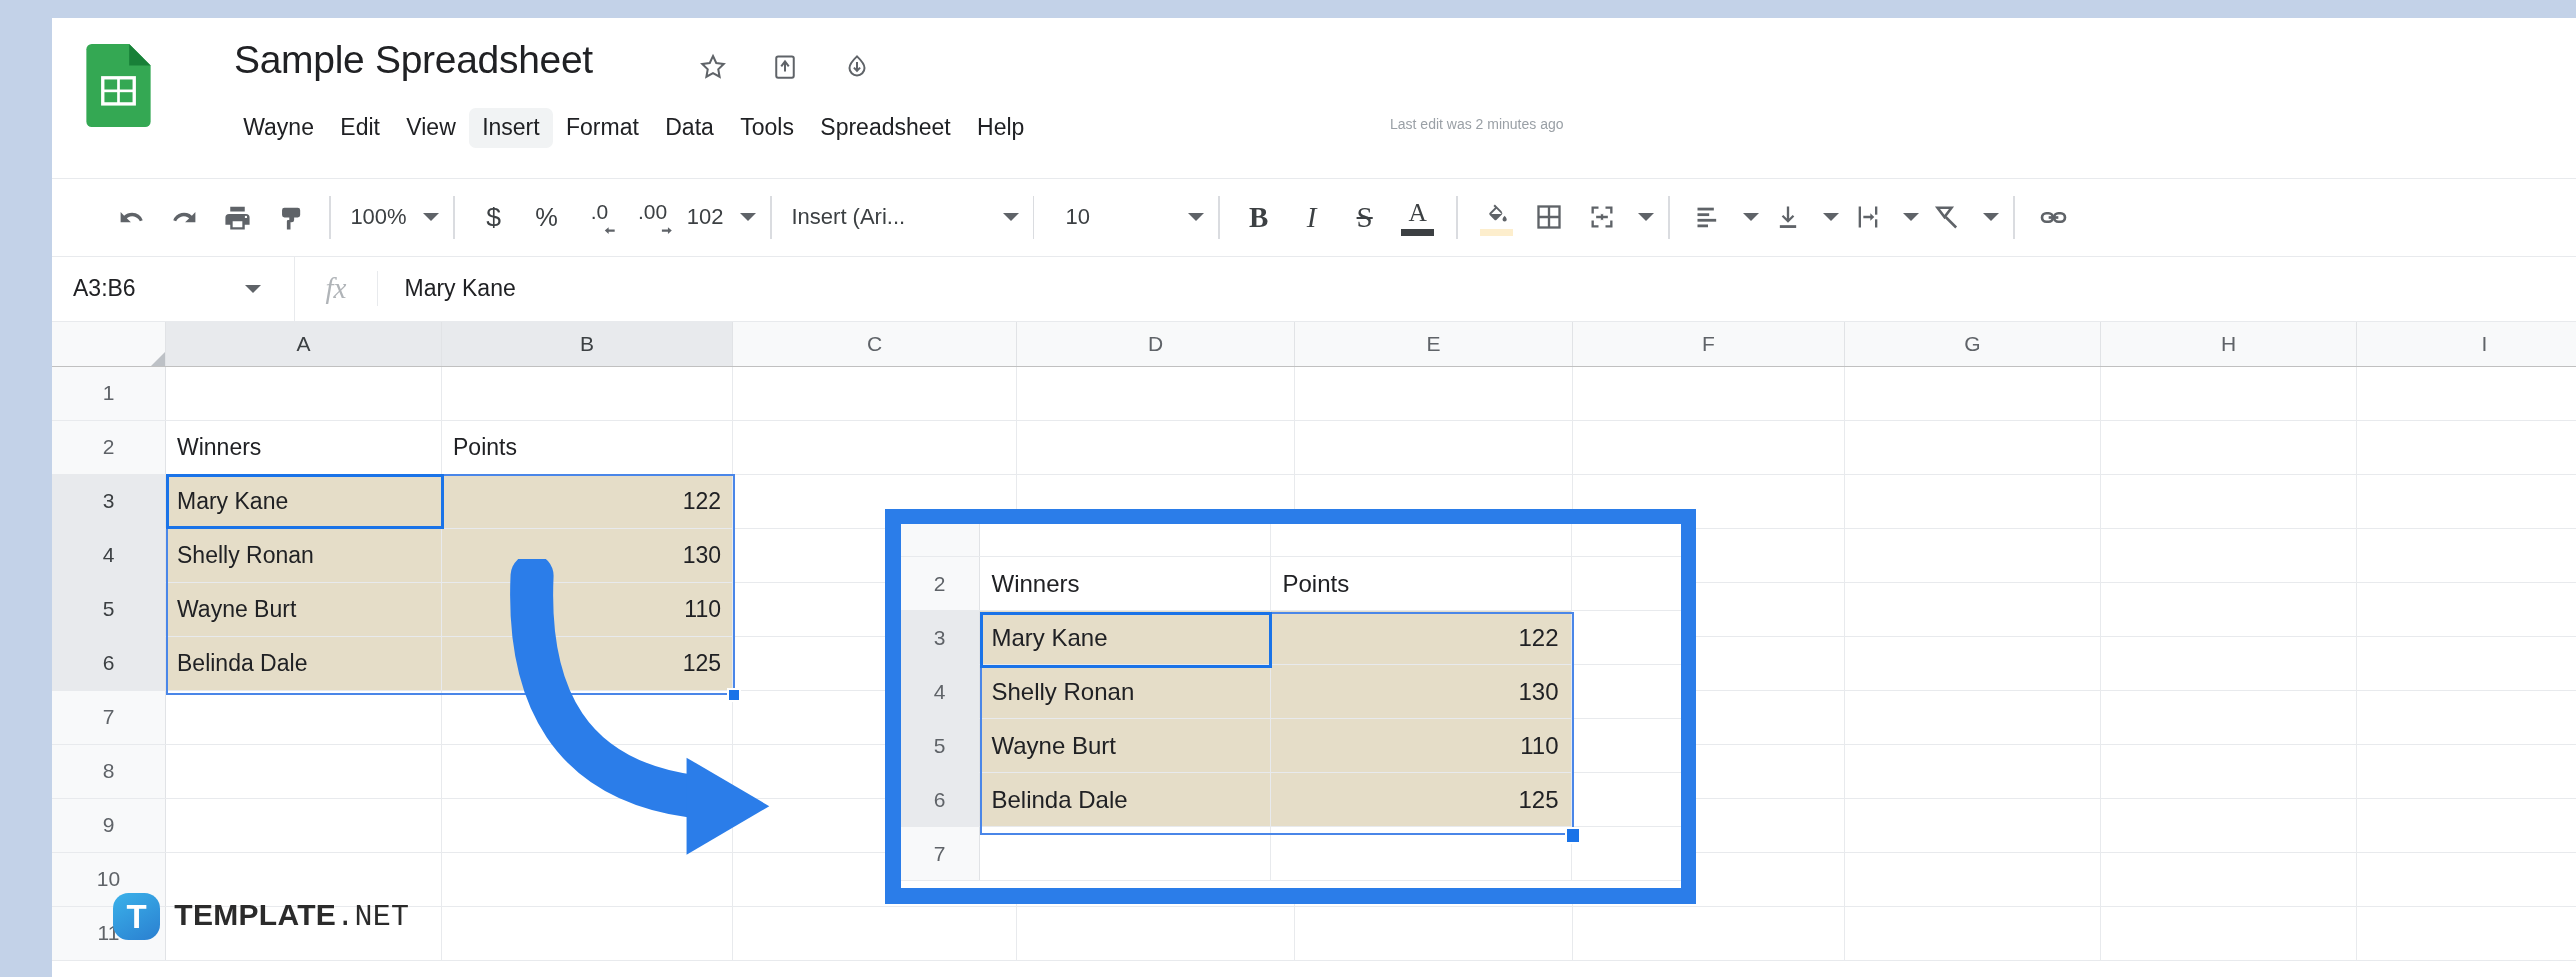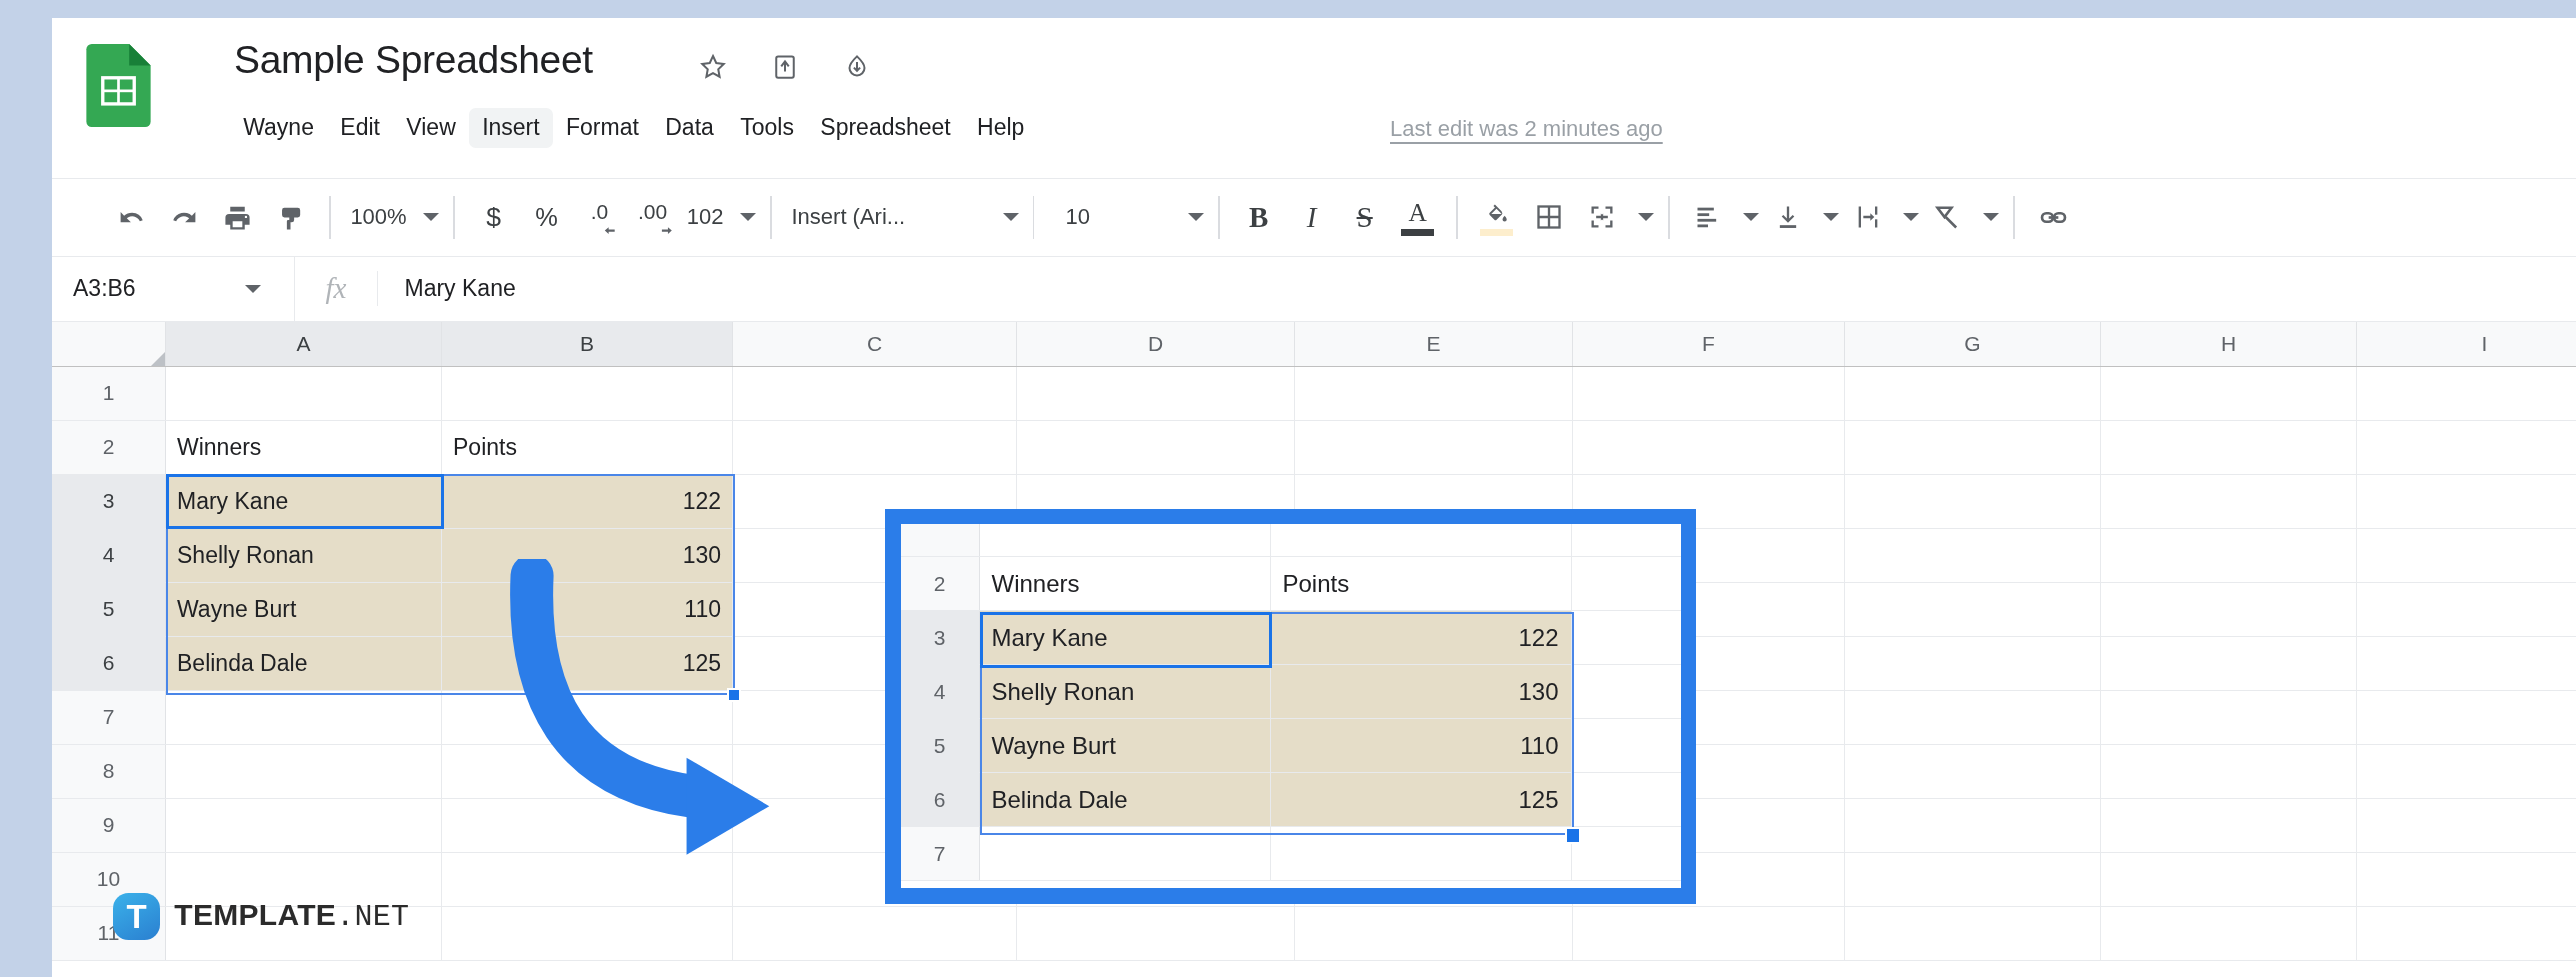--- a/index.html
+++ b/index.html
@@ -48,22 +48,22 @@
   }
   .menu-item {
     font-size: 23px; color: #202124;
     padding: 8.8px 13.2px; border-radius: 6.6px;
     line-height: 1;
   }
   .menu-item.active { background: #f1f3f4; }
 
   .last-edit {
     position: absolute; left: 1338px; top: 98px;
-    font-size: 22px; color: #9aa0a6;
-    text-decoration: underline; text-underline-offset: 5.5px;
+    font-size: 14px; color: #9aa0a6;
+    text-underline-offset: 5.5px;
     white-space: nowrap;
   }
 
   
   .toolbar {
     position: absolute; left: 0; top: 160px;
     width: 100%; height: 79px;
     border-top: 1.7px solid #e8eaed;
     border-bottom: 1.7px solid #e8eaed;
     display: flex; align-items: center;

